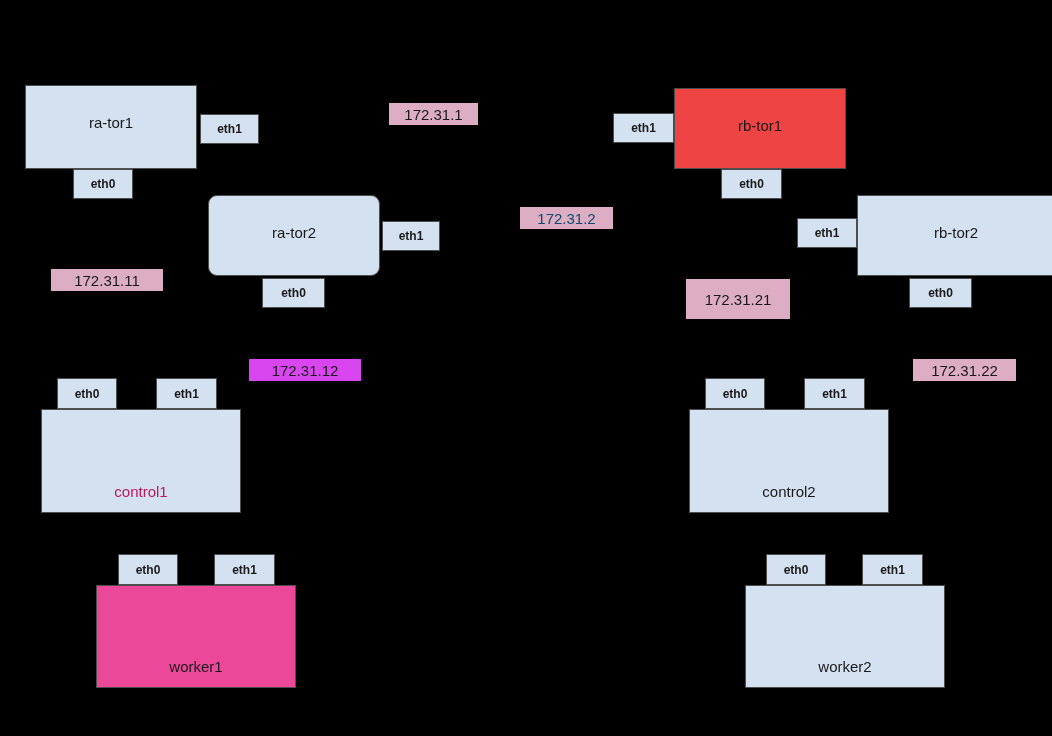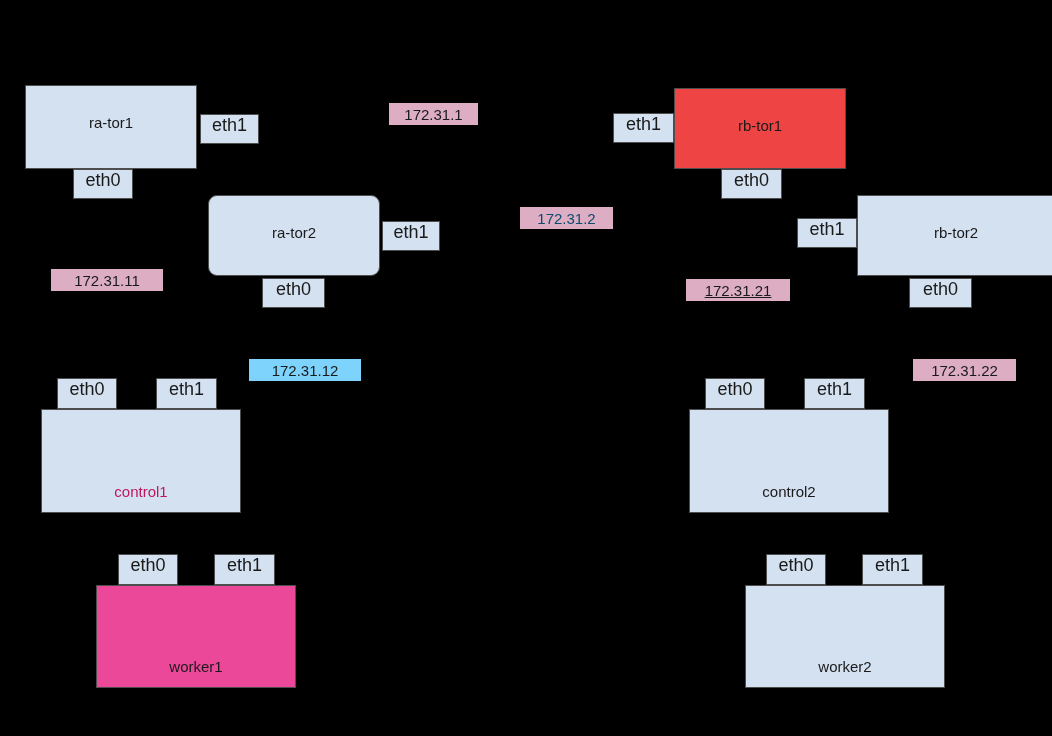--- a/index.html
+++ b/index.html
@@ -36,25 +36,26 @@
   .node.label-bottom {
     align-items: flex-end;
     padding-bottom: 12px;
   }
   .iface {
     position: absolute;
     background: #d4e1f0;
     border: 1px solid #4d4d4d;
     box-sizing: border-box;
     color: #1a1a1a;
-    font-size: 18px;
+    font-size: 12px;
     display: flex;
-    align-items: flex-start;
+    align-items: center;
     justify-content: center;
     text-align: center;
+    font-weight: bold;
   }
   .netlabel {
     position: absolute;
     background: #ddadc4;
     color: #1a1a1a;
     font-size: 15px;
     display: flex;
     align-items: center;
     justify-content: center;
     text-align: center;
@@ -139,22 +140,22 @@
     </div>
     <div class="netlabel" style="left: 389px; top: 103px; width: 89px; height: 22px; background: rgb(221, 173, 196); color: rgb(26, 26, 26);">
       <span>172.31.1</span>
     </div>
     <div class="netlabel" style="left: 520px; top: 207px; width: 93px; height: 22px; background: rgb(221, 173, 196); color: #0c4a6e; text-align: center;">
       <span>172.31.2</span>
     </div>
     <div class="netlabel" style="left: 51px; top: 269px; width: 112px; height: 22px; background: rgb(221, 173, 196); color: rgb(26, 26, 26);">
       <span>172.31.11</span>
     </div>
-    <div class="netlabel" style="left: 249px; top: 359px; width: 112px; height: 22px; background: #7dd3fc; color: rgb(26, 26, 26);">
+    <div class="netlabel" style="left: 249px; top: 359px; width: 112px; height: 22px; background: #d946ef; color: rgb(26, 26, 26);">
       <span>172.31.12</span>
     </div>
-    <div class="netlabel" style="left: 686px; top: 279px; width: 104px; height: 22px; background: rgb(221, 173, 196); color: rgb(26, 26, 26); text-decoration: underline;">
+    <div class="netlabel" style="left: 686px; top: 279px; width: 104px; height: 40px; background: rgb(221, 173, 196); color: rgb(26, 26, 26);">
       <span>172.31.21</span>
     </div>
     <div class="netlabel" style="left: 913px; top: 359px; width: 103px; height: 22px; background: rgb(221, 173, 196); color: rgb(26, 26, 26);">
       <span>172.31.22</span>
     </div>
   </div>
 
 </body></html>

